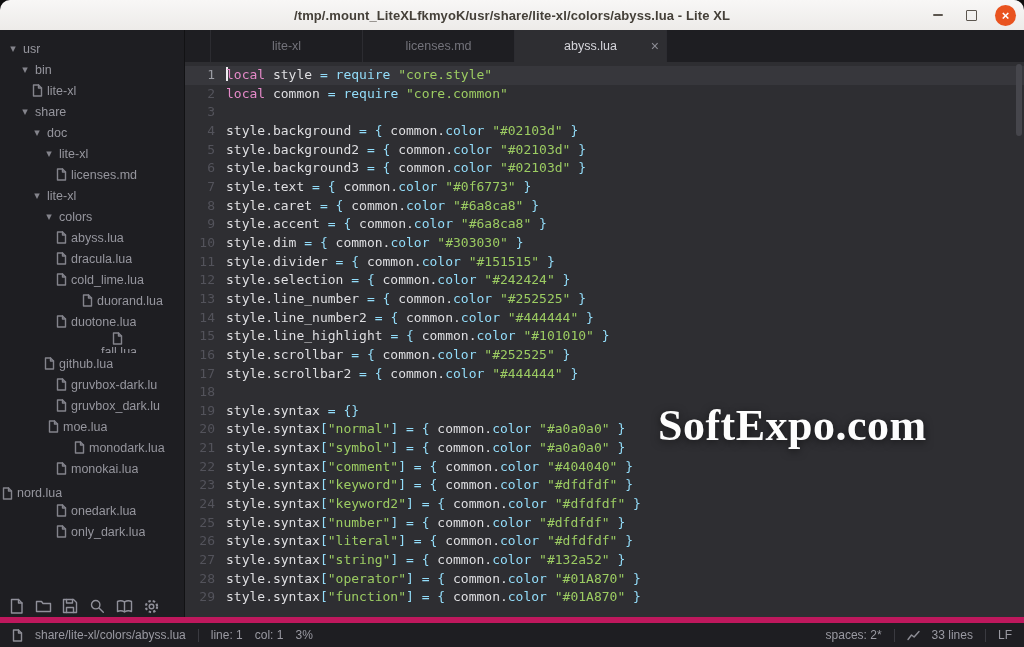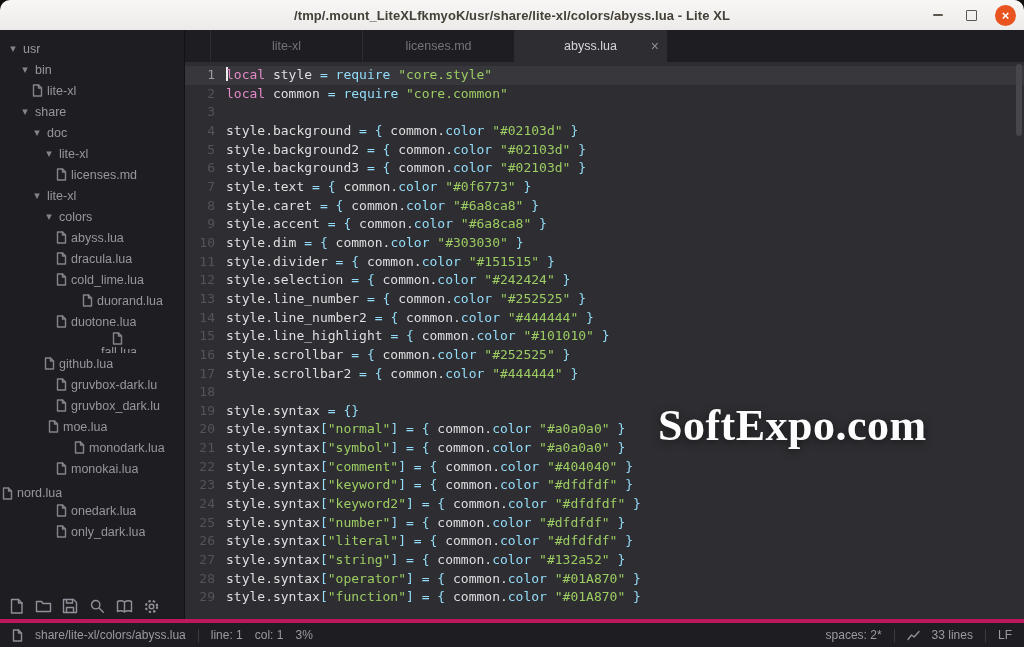--- a/index.html
+++ b/index.html
@@ -53,21 +53,21 @@
   .tk-str{color:var(--str);}
   .tk-fn{color:var(--fn);}
   .tk-op{color:var(--op);}
   .caret{display:inline-block;width:2px;height:14px;background:#ededf0;vertical-align:-2px;margin-right:-2px;}
   .scrollthumb{position:absolute;top:2px;right:2px;width:6px;height:72px;background:#46464c;border-radius:3px;}
   .watermark{position:absolute;left:473px;top:338px;font-family:"Liberation Serif",serif;font-weight:700;
     font-size:44px;color:#fdfdfd;text-shadow:0 2px 8px rgba(0,0,0,.55);letter-spacing:.5px;z-index:5;}
 
   
   .statusbar{position:absolute;bottom:0;left:0;right:0;height:24px;background:var(--panel);
-    border-top:4px solid #be185d;display:flex;align-items:center;gap:12px;padding:0 12px;
+    border-top:6px solid #be185d;display:flex;align-items:center;gap:12px;padding:0 12px;
     font-size:12px;color:#9a9aa2;white-space:nowrap;}
   .sicon{display:inline-flex;align-items:center;color:#8e8e96;}
   .sdiv{width:1px;height:13px;background:#3a3a40;flex:none;}
   .spacer{flex:1;}
 </style>
 </head>
 <body>
 
 <div class="window">
 

